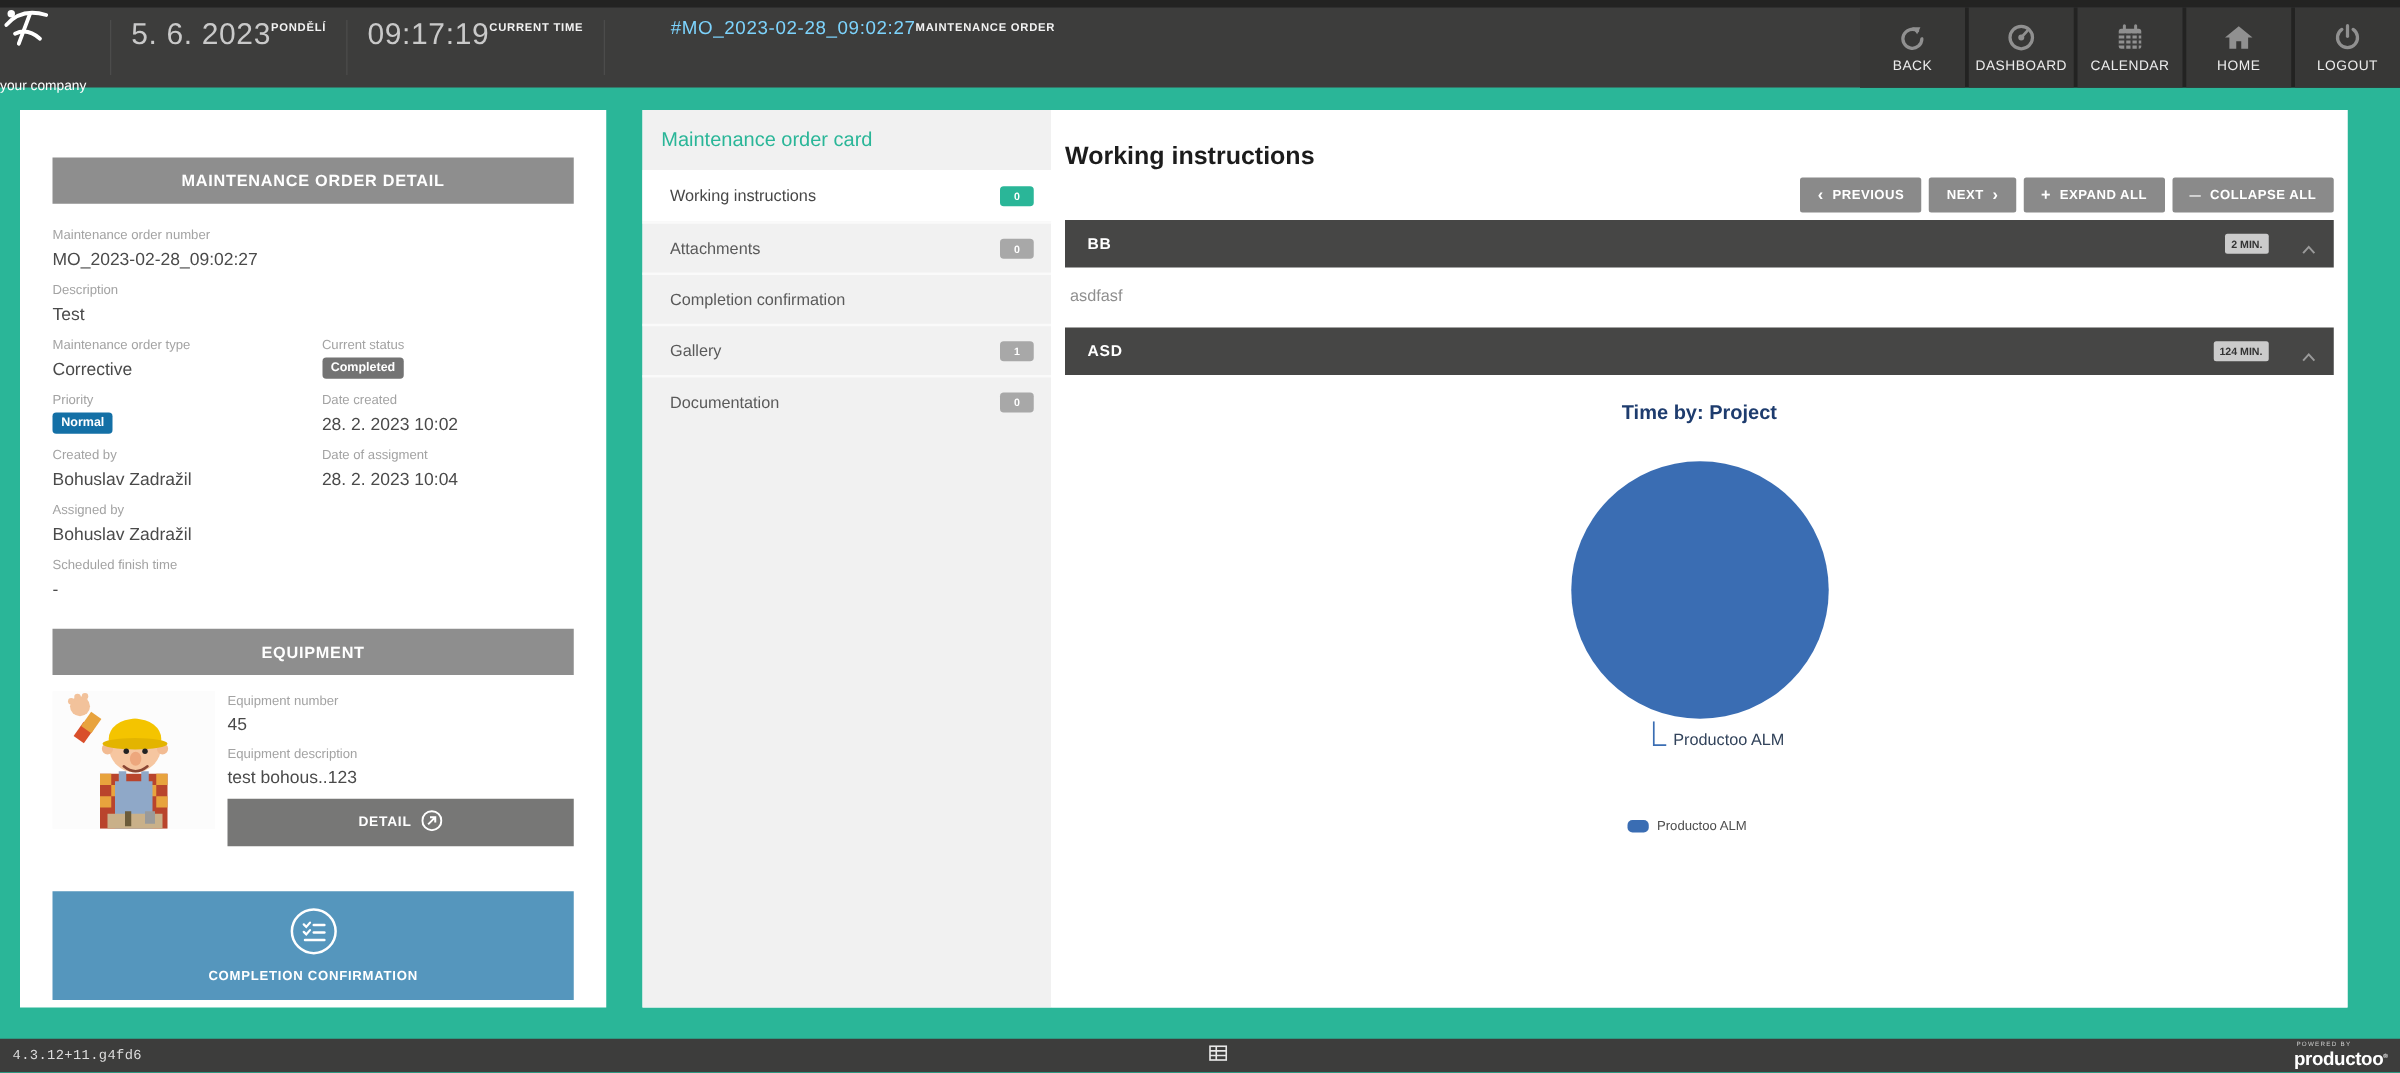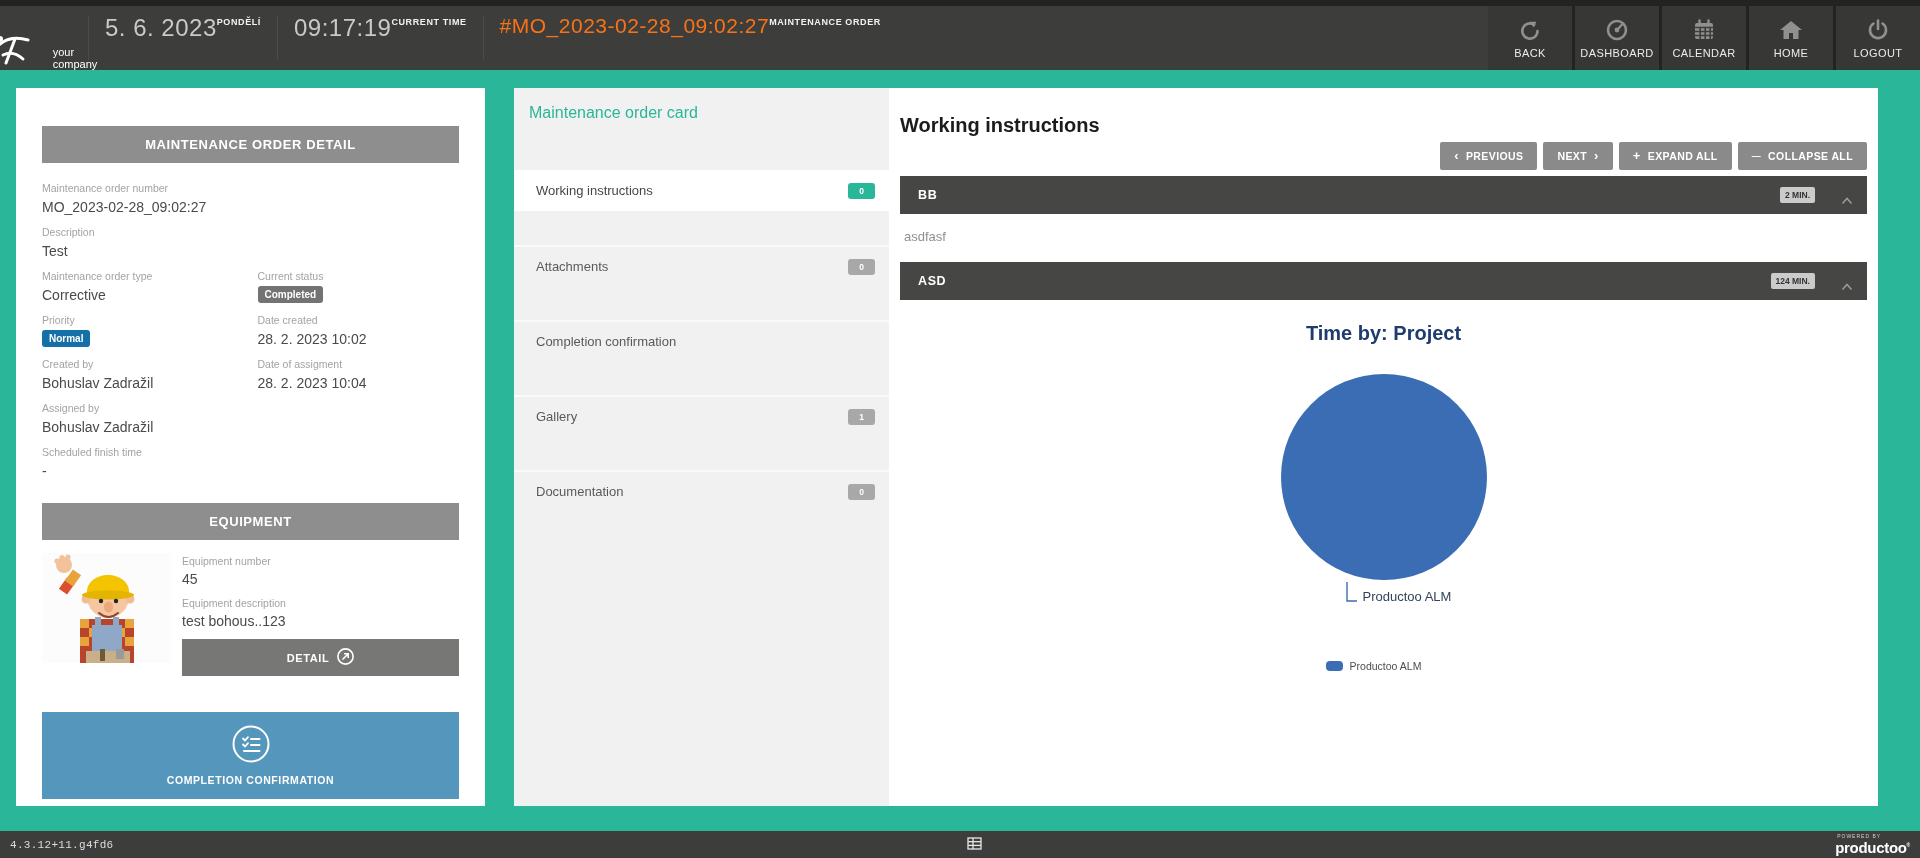--- a/index.html
+++ b/index.html
@@ -1,27 +1,27 @@
 <!DOCTYPE html>
 <html><head>
 <meta charset="utf-8">
 <style>
   * { margin:0; padding:0; box-sizing:border-box; }
   html,body { width:1920px; height:858px; overflow:hidden; font-family:"Liberation Sans", sans-serif; }
   body { display:flex; flex-direction:column; background:#2ab698; }
 
   
   .topbar { height:70px; background:#3d3d3c; border-top:6px solid #232322; display:flex; align-items:stretch; flex:0 0 auto; color:#cfcfcf; }
-  .logo { width:88px; display:flex; align-items:flex-end; justify-content:center; gap:20px; padding-top:2px; }
+  .logo { width:88px; display:flex; flex-direction:column; align-items:flex-start; justify-content:center; gap:20px; padding-top:2px; }
   .logo-text { color:#fff; font-size:11px; }
   .tb-divider { width:1px; background:#4c4c4b; margin:10px 0; }
   .tb-block { padding:8px 16px 6px 16px; display:flex; flex-direction:row; justify-content:center; }
   .tb-value { font-size:24px; color:#c9c9c9; letter-spacing:0.5px; }
   .tb-label { font-size:9px; color:#f2f2f2; font-weight:bold; letter-spacing:0.6px; margin-top:3px; }
-  .tb-order-value { font-size:21px; color:#f97316; letter-spacing:0.5px; }
+  .tb-order-value { font-size:15px; color:#7dd3fc; letter-spacing:0.5px;margin-left:37px; }
   .tb-spacer { flex:1; }
   .tb-nav { display:flex; background:#232322; gap:3px; }
   .tb-btn { width:84px; background:#373736; display:flex; flex-direction:column; align-items:center; justify-content:center; gap:5px; cursor:pointer; }
   .tb-btn-label { font-size:11px; color:#ececec; letter-spacing:0.4px; }
   .tb-icon { width:24px; height:24px; display:flex; align-items:center; justify-content:center; }
   .tb-icon svg { stroke:#909090; fill:none; stroke-width:2.6; stroke-linecap:round; stroke-linejoin:round; }
   .tb-icon svg .fill { fill:#909090; stroke:none; }
 
   
   .main { flex:1; display:flex; padding:18px 42px 25px 16px; gap:29px; min-height:0; }
@@ -45,41 +45,41 @@
   .equip-col .f-label { margin-top:2px; }
   .equip-col .f-value { margin-top:4px; margin-bottom:8px; }
   .detail-btn { margin-top:2px; background:#777776; color:#fff; border:none; font-size:11px; font-weight:bold; letter-spacing:0.6px; padding:9px 16px; display:flex; align-items:center; justify-content:center; gap:8px; cursor:pointer; font-family:inherit; }
   .detail-btn svg { stroke:#fff; fill:none; stroke-width:1.6; }
   .completion-btn { margin-top:36px; width:100%; background:#5596bd; color:#fff; border:none; padding:12px 0 13px 0; display:flex; flex-direction:column; align-items:center; gap:7px; cursor:pointer; font-family:inherit; }
   .completion-btn .cc-label { font-size:10.5px; font-weight:bold; letter-spacing:0.6px; }
   .completion-btn svg { stroke:#fff; fill:none; stroke-width:2; stroke-linecap:round; }
 
   
   .big-card { flex:1; display:flex; min-width:0; }
-  .tabs-col { width:375px; flex:0 0 auto; background:#f1f1f1; display:flex; flex-direction:column;gap:34px; }
+  .tabs-col { width:327px; flex:0 0 auto; background:#f1f1f1; display:flex; flex-direction:column; }
   .tabs-title { color:#2ab698; font-size:16px; padding:16px 16px 14px 15px; }
   .tab { height:41px; display:flex; align-items:center; padding:0 14px 0 22px; font-size:13px; color:#5a5a5a; border-top:2px solid #fafafa; cursor:pointer; }
   .tab.active { background:#fff; color:#474747; border-top:none; }
   .tab-badge { margin-left:auto; min-width:27px; text-align:center; font-size:8.5px; font-weight:bold; color:#fff; background:#a8a8a8; border-radius:3px; padding:3px 0; }
   .tab.active .tab-badge { background:#2ab698; }
 
   .content { flex:1; background:#fff; padding:26px 11px 0 11px; display:flex; flex-direction:column; min-width:0; }
   .content-title { font-size:20px; font-weight:bold; color:#1c1c1c; }
   .toolbar { display:flex; justify-content:flex-end; gap:6px; margin-top:5px; }
   .tool-btn { background:#8a8a8a; color:#fff; border:none; border-radius:2px; font-size:10.5px; font-weight:bold; letter-spacing:0.4px; padding:8px 14px; display:flex; align-items:center; gap:7px; cursor:pointer; font-family:inherit; }
   .tool-glyph { font-size:13px; line-height:8px; font-weight:bold; }
   .section-bar { margin-top:6px; background:#464645; color:#fff; height:38px; display:flex; align-items:center; padding:0 14px 0 18px; }
   .section-name { font-size:12.5px; font-weight:bold; letter-spacing:0.6px; }
   .section-right { margin-left:auto; display:flex; align-items:center; gap:26px; }
   .min-badge { background:#cbcbcb; color:#333; font-size:8.5px; font-weight:bold; padding:3px 5px; border-radius:2px; }
   .chev { width:12px; height:8px; cursor:pointer; }
   .chev svg { stroke:#9a9a9a; fill:none; stroke-width:1.6; }
   .section-body { padding:15px 4px 12px 4px; font-size:13px; color:#8f8f8f; }
   .chart-wrap { display:flex; flex-direction:column; align-items:center; padding-top:22px; }
-  .chart-title { font-size:20px; font-weight:bold; color:#1e3c6e; }
+  .chart-title { font-size:16px; font-weight:bold; color:#1e3c6e; }
   .pie { width:206px; height:206px; border-radius:50%; background:#3a6db3; margin-top:29px; }
   .pie-callout { display:flex; align-items:flex-end; gap:5px; margin-top:0; margin-left:30px; height:24px; }
   .pie-callout svg { stroke:#3a6db3; fill:none; stroke-width:1.4; }
   .pie-callout-text { font-size:13px; color:#32435b; padding-bottom:0px; }
   .legend { display:flex; align-items:center; gap:7px; margin-top:56px; margin-left:-20px; }
   .legend-marker { width:17px; height:10px; border-radius:4px; background:#3a6db3; }
   .legend-text { font-size:10.5px; color:#4e4e4e; }
 
   
   .statusbar { height:27px; background:#3d3d3c; flex:0 0 auto; display:flex; align-items:center; padding:0 10px; color:#dddddd; }

